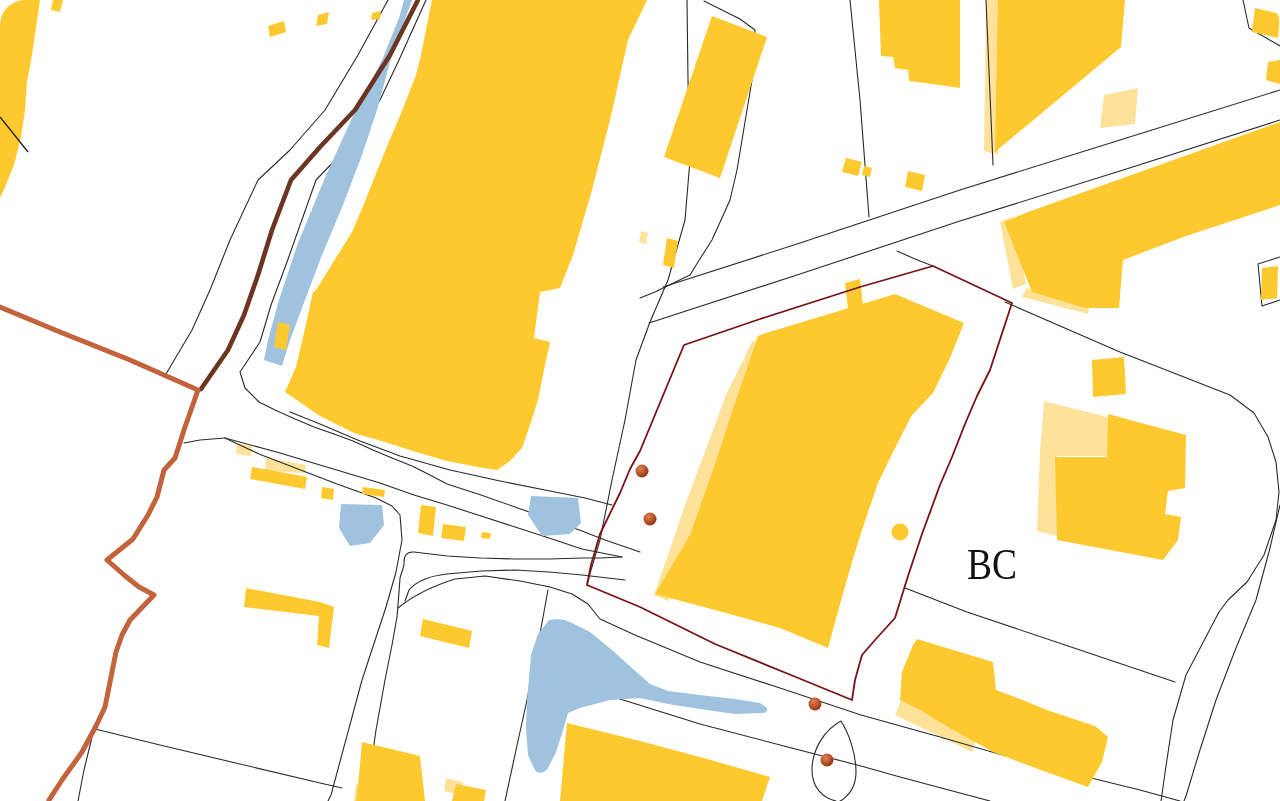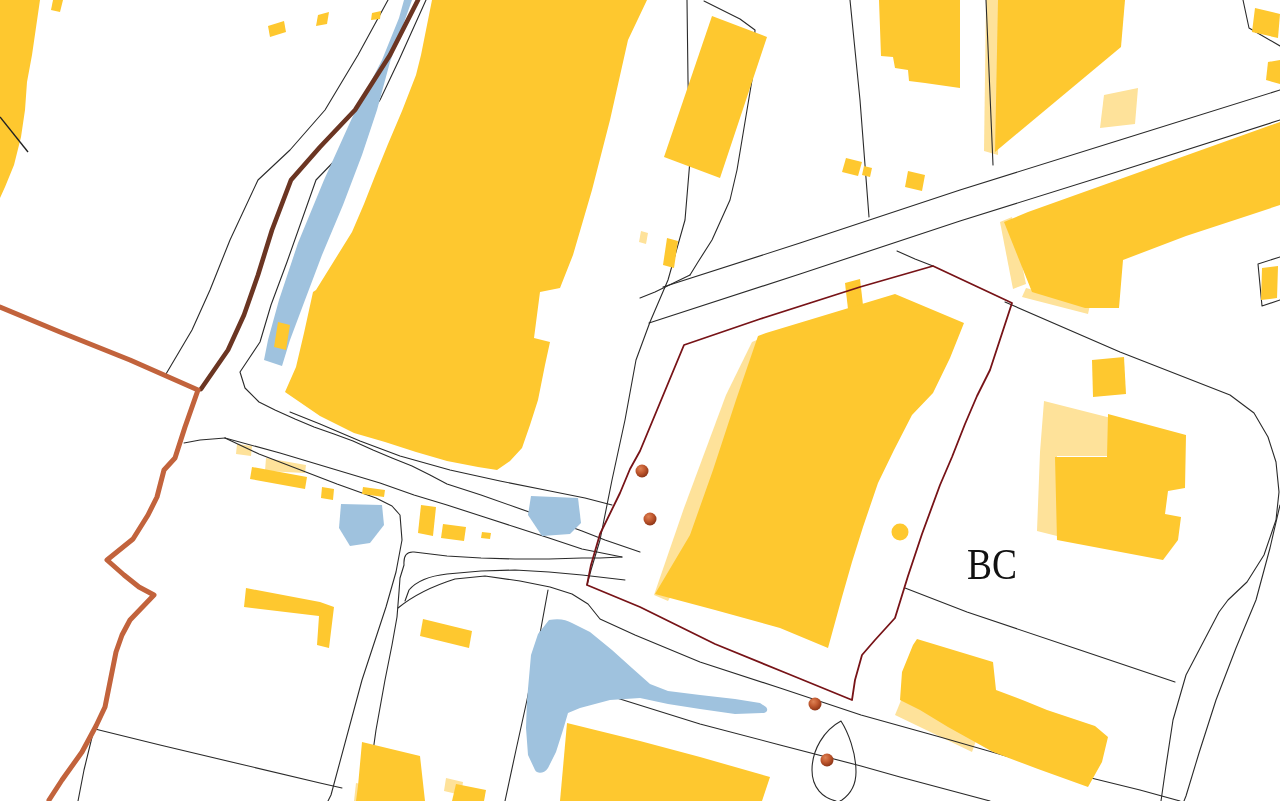--- a/index.html
+++ b/index.html
@@ -1,17 +1,17 @@
 <!DOCTYPE html>
 <html><head>
 <meta charset="utf-8">
 <style>
   html,body{margin:0;padding:0;background:#ffffff;}
   #map{width:1280px;height:801px;position:relative;overflow:hidden;
-       font-family:"Liberation Serif", serif;}
+       font-family:"Liberation Serif", serif;border-radius:25px;}
 </style>
 </head>
 <body>
 
 <div id="map">
 <svg width="1280" height="801" viewBox="0 0 1280 801">
 <defs>
 <radialGradient id="ball" cx="38%" cy="32%" r="75%">
   <stop offset="0%" stop-color="#dd8255"></stop>
   <stop offset="45%" stop-color="#c25a30"></stop>

